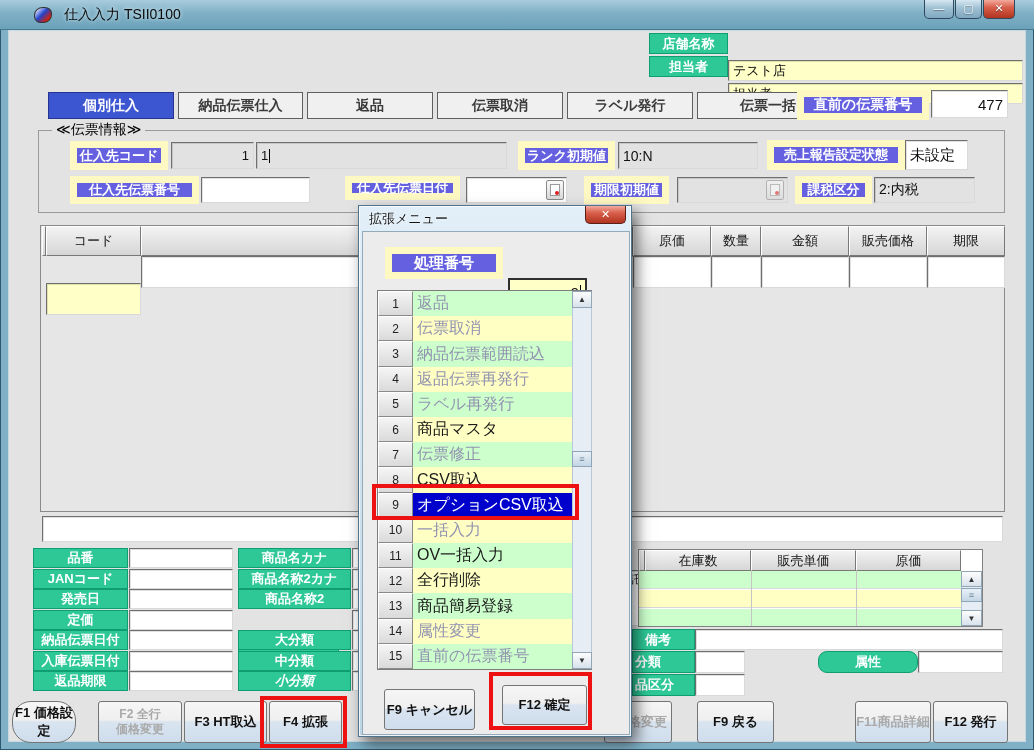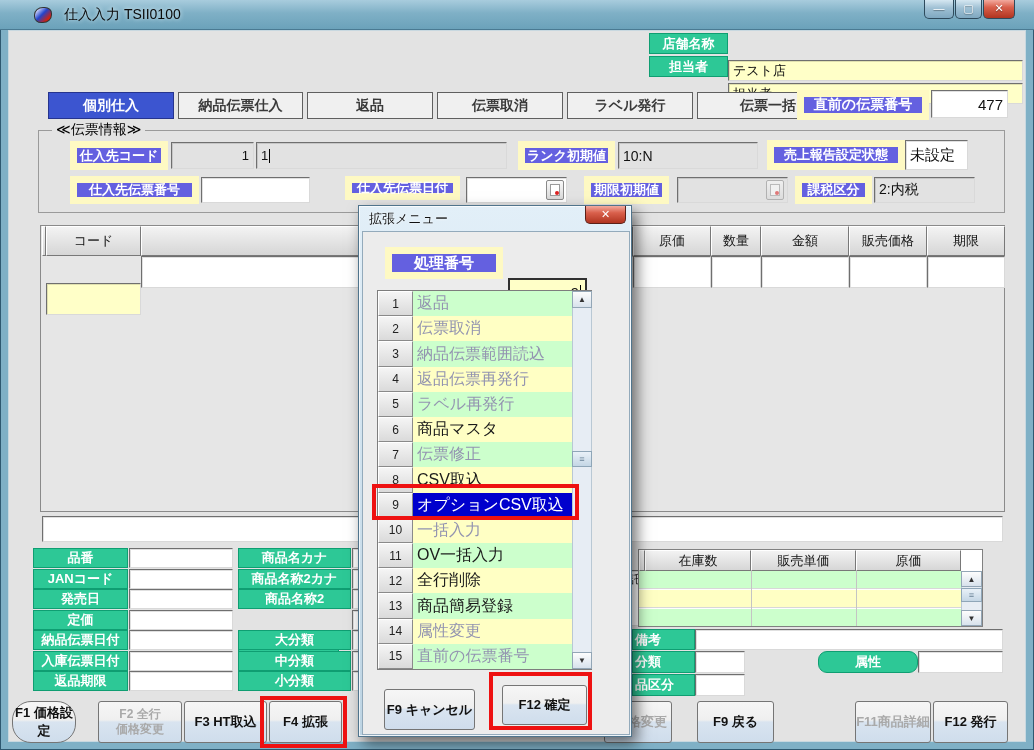--- a/index.html
+++ b/index.html
@@ -176,41 +176,41 @@
   <div class="abs lbl-green" style="left:238px;top:630px;width:113px;height:20px;">大分類</div>
   <div class="abs fld" style="left:352px;top:630px;width:100px;height:20px;"></div>
 
   <div class="abs lbl-green" style="left:33px;top:651px;width:95px;height:20px;">入庫伝票日付</div>
   <div class="abs fld" style="left:129px;top:651px;width:104px;height:20px;"></div>
   <div class="abs lbl-green" style="left:238px;top:651px;width:113px;height:20px;">中分類</div>
   <div class="abs fld" style="left:352px;top:651px;width:100px;height:20px;"></div>
 
   <div class="abs lbl-green" style="left:33px;top:671px;width:95px;height:20px;">返品期限</div>
   <div class="abs fld" style="left:129px;top:671px;width:104px;height:20px;"></div>
-  <div class="abs lbl-green" style="left:238px;top:671px;width:113px;height:20px;">小分類</div>
+  <div class="abs lbl-green" style="left:238px;top:671px;width:113px;height:20px;font-style:italic;">小分類</div>
   <div class="abs fld" style="left:352px;top:671px;width:100px;height:20px;"></div>
 
   <div class="abs fld" style="left:627px;top:570px;width:13px;height:56px;padding:0 1px;font-size:12px;align-items:flex-start;overflow:hidden;">託</div>
   <div class="abs" style="left:638px;top:549px;width:345px;height:78px;border:1px solid #808080;background:#fff;">
     <div class="abs gridhead" style="left:0;top:0;width:6px;height:21px;"></div>
     <div class="abs gridhead" style="left:6px;top:0;width:106px;height:21px;">在庫数</div>
     <div class="abs gridhead" style="left:112px;top:0;width:105px;height:21px;">販売単価</div>
     <div class="abs gridhead" style="left:217px;top:0;width:105px;height:21px;">原価</div>
     <div class="abs" style="left:0;top:21px;width:322px;height:18px;background:var(--row-green,#CCFFCC);border-bottom:1px solid #d8d8d8;"></div>
     <div class="abs" style="left:0;top:40px;width:322px;height:18px;background:var(--row-yellow,#FFFFC4);border-bottom:1px solid #d8d8d8;"></div>
     <div class="abs" style="left:0;top:59px;width:322px;height:17px;background:var(--row-green,#CCFFCC);"></div>
     <div class="abs" style="left:112px;top:21px;width:1px;height:55px;background:#c4c4c4;"></div>
     <div class="abs" style="left:217px;top:21px;width:1px;height:55px;background:#c4c4c4;"></div>
     <div class="abs strack" style="left:322px;top:21px;width:21px;height:55px;"></div>
     <div class="abs sarrow" style="left:322px;top:21px;width:21px;height:16px;">▲</div>
     <div class="abs sthumb" style="left:322px;top:38px;width:21px;height:14px;">≡</div>
     <div class="abs sarrow" style="left:322px;top:60px;width:21px;height:16px;">▼</div>
   </div>
 
-  <div class="abs lbl-green" style="left:632px;top:629px;width:63px;height:21px;justify-content:flex-start;padding-left:2px;">備考</div>
+  <div class="abs lbl-green" style="left:632px;top:629px;width:63px;height:21px;justify-content:flex-start;padding-left:12px;">備考</div>
   <div class="abs fld" style="left:695px;top:629px;width:308px;height:21px;"></div>
   <div class="abs lbl-green" style="left:632px;top:651px;width:63px;height:22px;justify-content:flex-start;padding-left:2px;">分類</div>
   <div class="abs fld" style="left:695px;top:651px;width:50px;height:22px;"></div>
   <div class="abs lbl-green" style="left:818px;top:651px;width:100px;height:22px;border-radius:9px;">属性</div>
   <div class="abs fld" style="left:918px;top:651px;width:85px;height:22px;"></div>
   <div class="abs lbl-green" style="left:632px;top:674px;width:63px;height:22px;justify-content:flex-start;padding-left:2px;">品区分</div>
   <div class="abs fld" style="left:695px;top:674px;width:50px;height:22px;"></div>
 
   <div class="abs btn" style="left:12px;top:701px;width:64px;height:42px;border-radius:19px;">F1 価格設定</div>
   <div class="abs btn disabled" style="left:98px;top:701px;width:84px;height:42px;flex-direction:column;font-size:12px;line-height:15px;">

